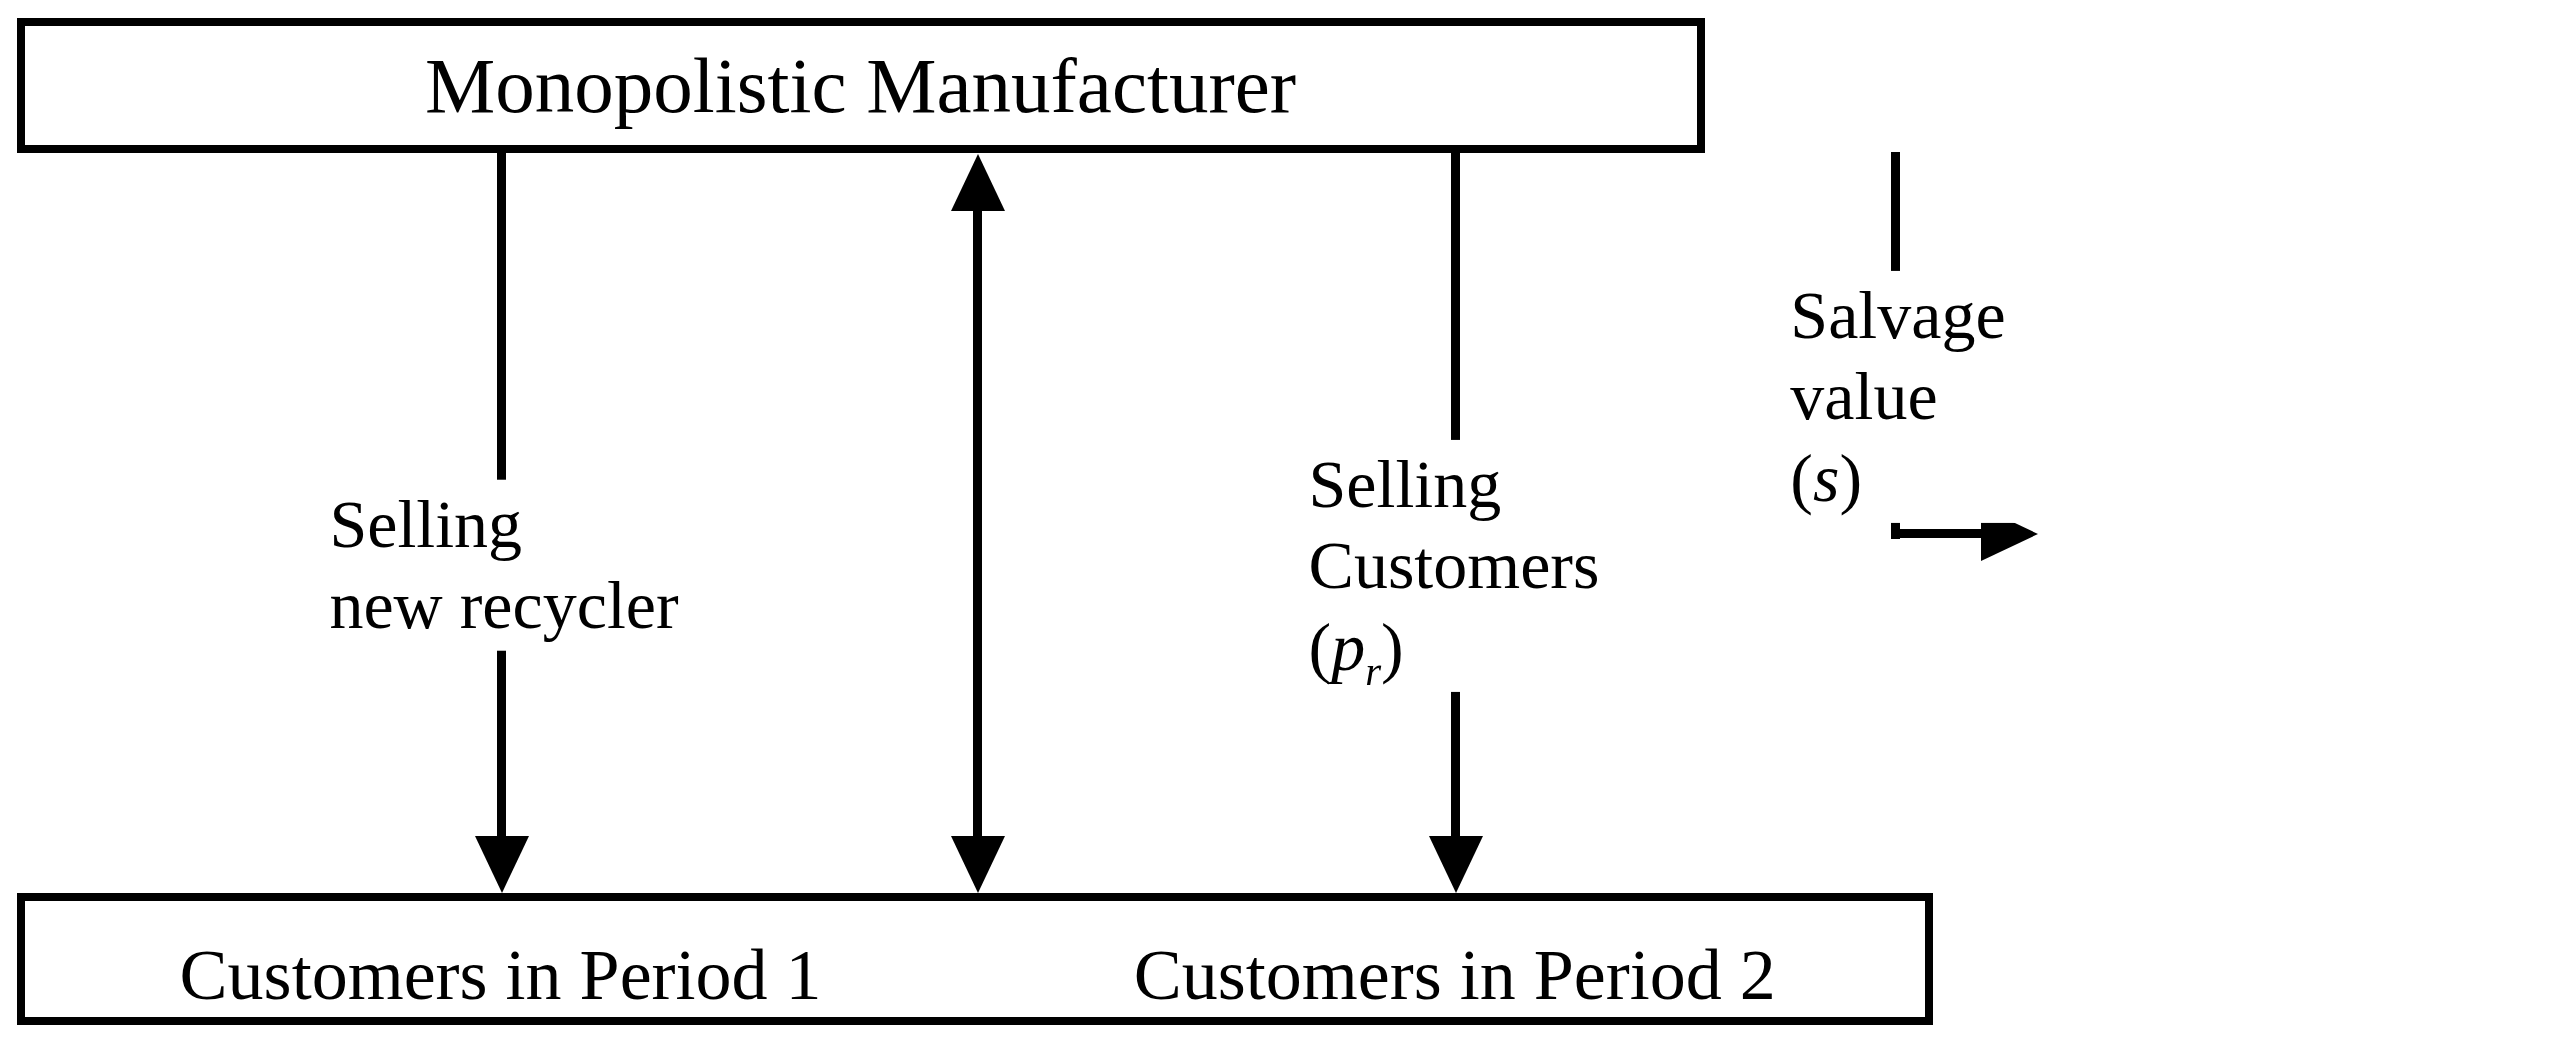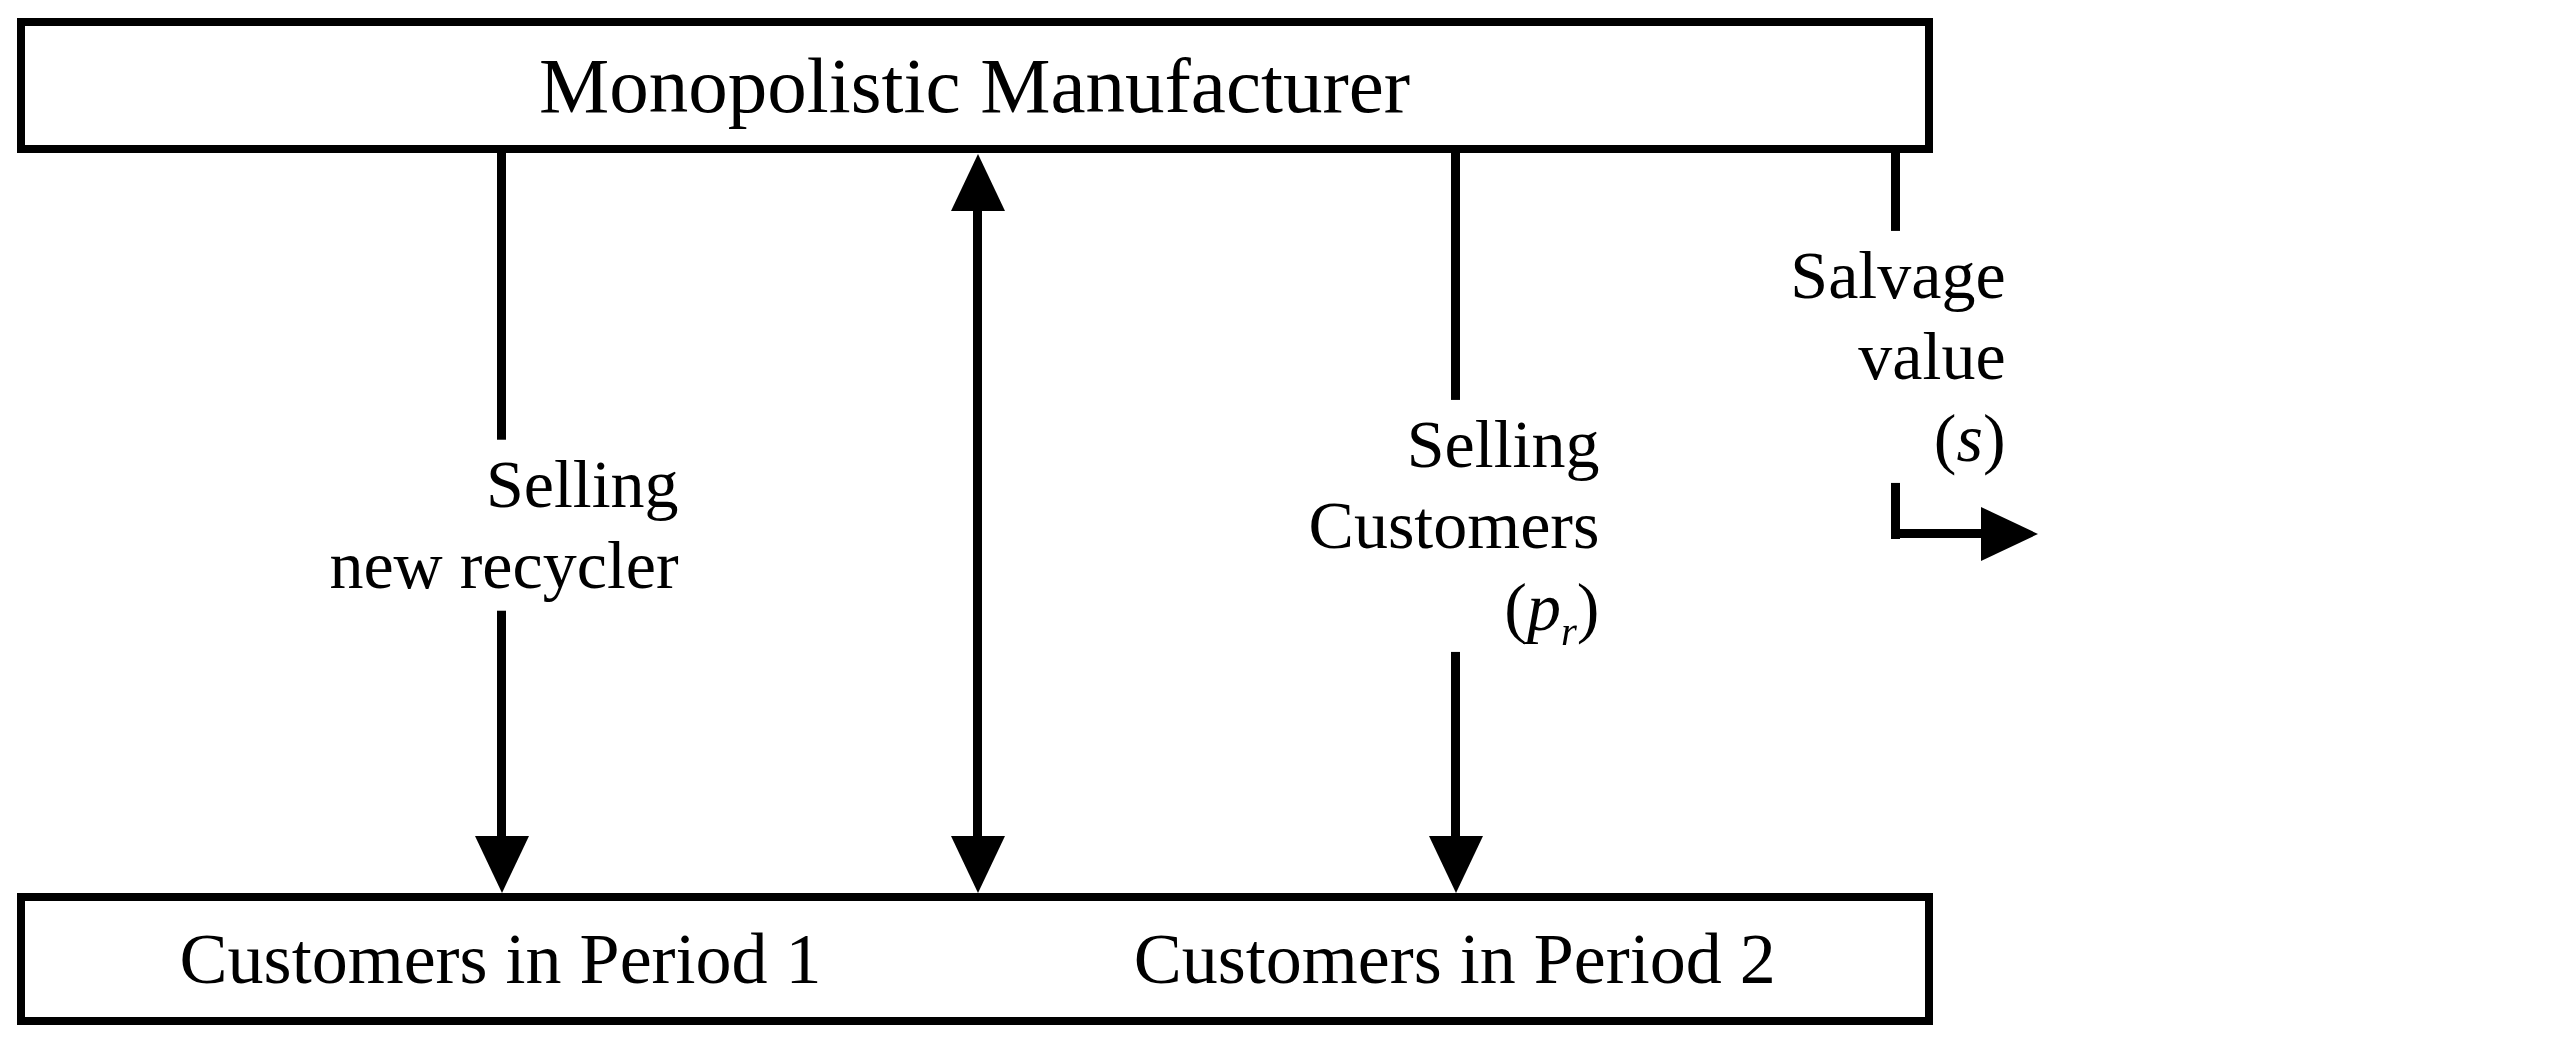--- a/index.html
+++ b/index.html
@@ -20,28 +20,28 @@
     position: absolute;
     box-sizing: border-box;
     border: 8.3px solid #000000;
     background: #ffffff;
     display: flex;
     align-items: center;
     justify-content: center;
     text-align: center;
   }
   .box-manufacturer {
-    left: 16.6px; top: 18.4px; width: 1916px; height: 135px;
+    left: 16.6px; top: 18.4px; width: 1688px; height: 135px;
     font-size: 79px;
   }
   .box-customers {
     left: 16.6px; top: 893px; width: 1916px; height: 132px;
     padding: 0;
     display: flex;
-    align-items: center;
+    align-items: flex-end;
     justify-content: flex-start;
   }
   .customer-cell {
     display: flex;
     align-items: center;
     justify-content: center;
     font-size: 72px;
   }
   .customer-cell.p1 { width: 952px; }
   .customer-cell.p2 { flex: 1; border-radius: 20px; }
@@ -82,25 +82,26 @@
     position: absolute;
     width: 0; height: 0;
     border-top: 27px solid transparent;
     border-bottom: 27px solid transparent;
     border-left: 57px solid #000000;
   }
   .flow-label {
     position: absolute;
     transform: translate(-50%, -50%);
     background: #ffffff;
-    text-align: right;
+    text-align: left;
     font-size: 68px;
     line-height: 1.2;
     padding: 3.7px 24px;
     white-space: nowrap;
+    margin-top: 40px;
   }
   .math i {
     font-style: italic;
   }
   .math sub {
     font-style: italic;
     font-size: 0.6em;
     line-height: 0;
   }
 </style>

